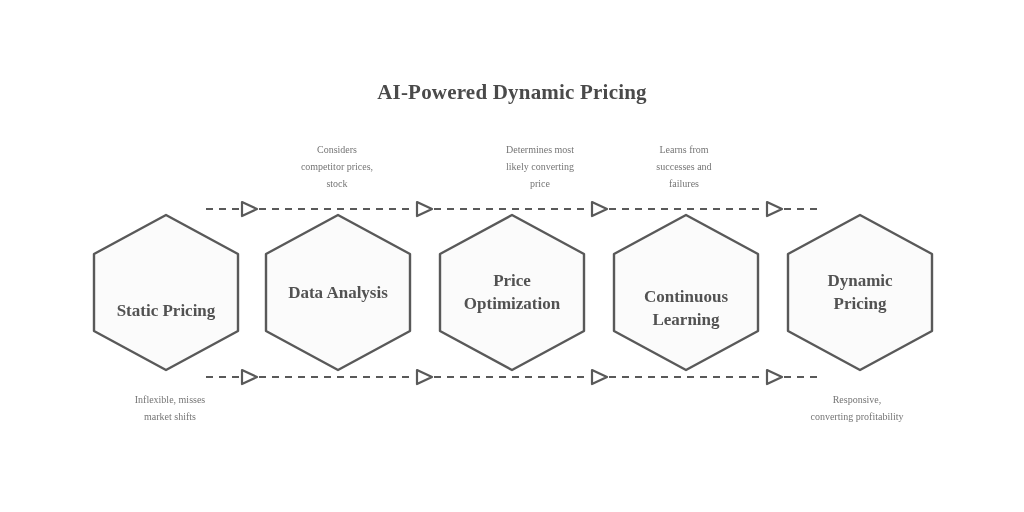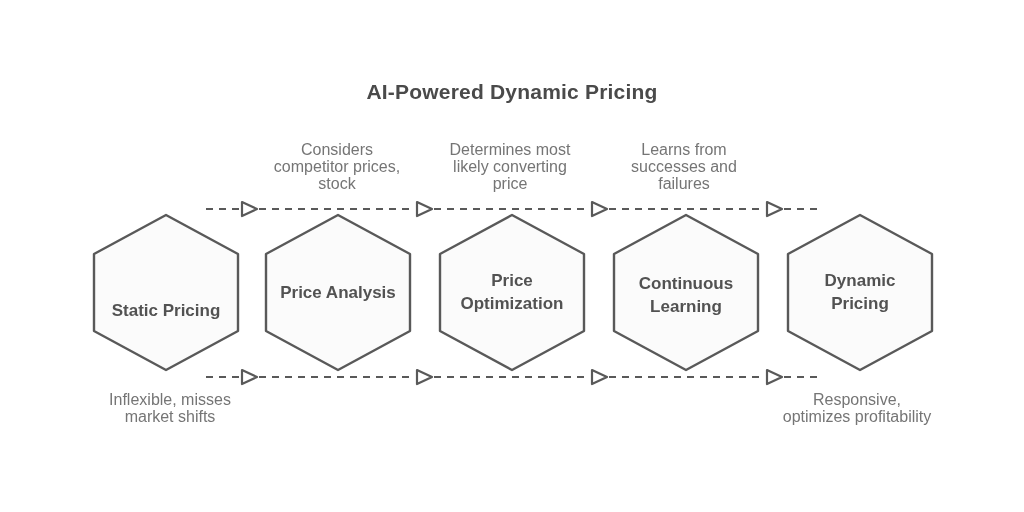--- a/index.html
+++ b/index.html
@@ -1,21 +1,21 @@
 <!DOCTYPE html>
 <html><head>
 <meta charset="utf-8">
 <style>
   html, body { margin: 0; padding: 0; background: #ffffff; }
   .canvas {
     position: relative;
     width: 1024px;
     height: 512px;
     background: #ffffff;
-    font-family: Liberation Sans, sans-serif;
+    font-family: Liberation Serif, serif;
     overflow: hidden;
   }
   .title {
     position: absolute;
     left: 0; right: 0;
     top: 80px;
     text-align: center;
     font-size: 21px;
     font-weight: bold;
     letter-spacing: 0.2px;
@@ -34,21 +34,21 @@
     font-weight: bold;
     line-height: 1.35;
     color: #525252;
     white-space: pre-line;
     width: 150px;
   }
   .annotation {
     position: absolute;
     transform: translateX(-50%);
     text-align: center;
-    font-size: 16px;
+    font-size: 10px;
     line-height: 17px;
     color: #757575;
     white-space: pre-line;
     width: 200px;
   }
 </style>
 </head>
 <body>
 
 <div class="canvas">
@@ -84,36 +84,36 @@
     <g stroke="#595959" stroke-width="2.4" fill="#fbfbfb" stroke-linejoin="round">
       <polygon points="166,215 238,254 238,331 166,370 94,331 94,254"></polygon>
       <polygon points="338,215 410,254 410,331 338,370 266,331 266,254"></polygon>
       <polygon points="512,215 584,254 584,331 512,370 440,331 440,254"></polygon>
       <polygon points="686,215 758,254 758,331 686,370 614,331 614,254"></polygon>
       <polygon points="860,215 932,254 932,331 860,370 788,331 788,254"></polygon>
     </g>
   </svg>
 
   <div class="stage-label" style="left:166px; top:293px;margin-top:18px;">Static Pricing</div>
-  <div class="stage-label" style="left:338px; top:293px;">Price Analysis</div>
+  <div class="stage-label" style="left:338px; top:293px;">Data Analysis</div>
   <div class="stage-label" style="left:512px; top:293px;">Price
 Optimization</div>
-  <div class="stage-label" style="left:686px; top:296px;">Continuous
+  <div class="stage-label" style="left:686px; top:309px;">Continuous
 Learning</div>
   <div class="stage-label" style="left:860px; top:293px;text-align:center;">Dynamic
 Pricing</div>
 
   <div class="annotation" style="left:337px; top:141px;">Considers
 competitor prices,
 stock</div>
-  <div class="annotation" style="left:510px; top:141px;">Determines most
+  <div class="annotation" style="left:540px; top:141px;">Determines most
 likely converting
 price</div>
   <div class="annotation" style="left:684px; top:141px;">Learns from
 successes and
 failures</div>
 
   <div class="annotation" style="left:170px; top:391px;">Inflexible, misses
 market shifts</div>
   <div class="annotation" style="left:857px; top:391px;">Responsive,
-optimizes profitability</div>
+converting profitability</div>
 
 </div>
 
 </body></html>

